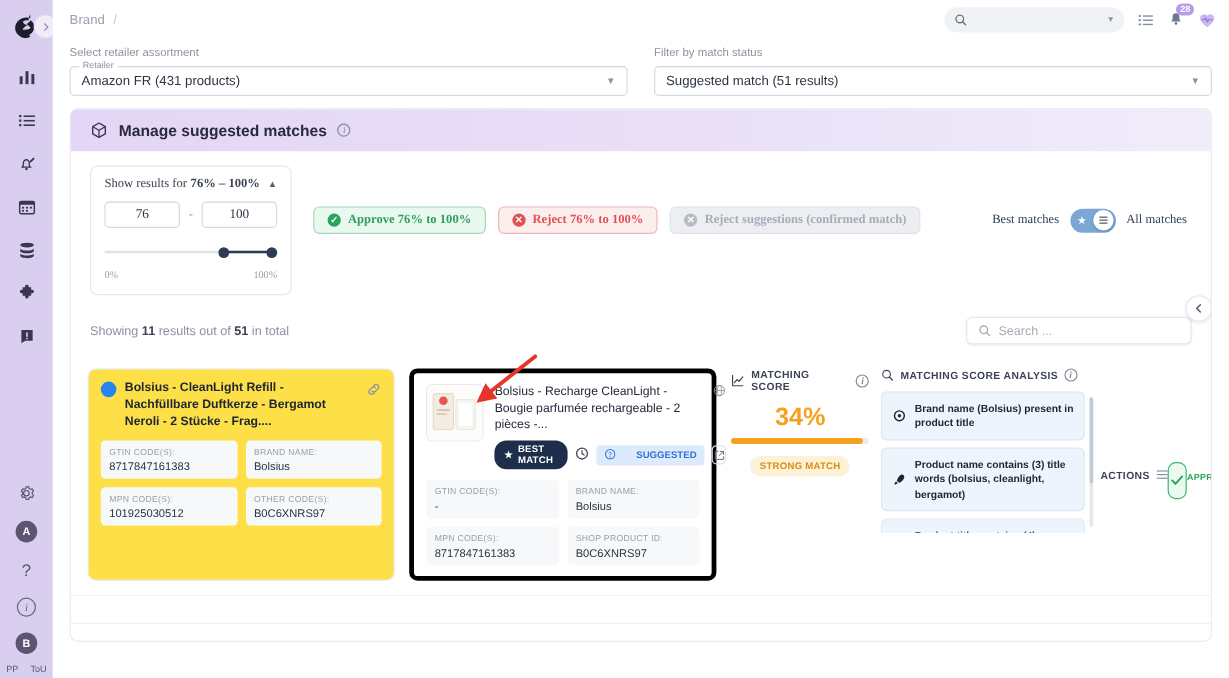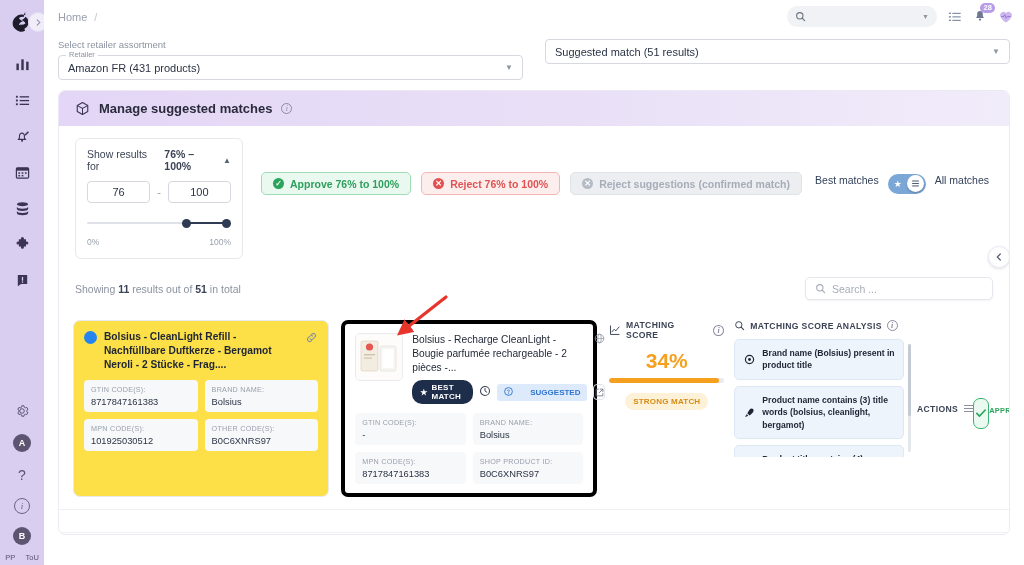--- a/index.html
+++ b/index.html
@@ -66,21 +66,21 @@
   .panel { margin:0 14px; border:1px solid #ece9f4; border-radius:7px; overflow:hidden;
       background:#fff; height:445px; position:relative; }
   .panel-head {
      height:35px; background:linear-gradient(90deg,#e3d6f6 0%,#e9e0f7 55%,#f1ecfa 100%);
      display:flex; align-items:center; padding:0 16px; gap:9px;
   }
   .panel-head h2 { font-size:13px; font-weight:bold; color:#2b2a3d; }
   .info-i { width:11px;height:11px;border-radius:50%;border:1.1px solid #8d8aa0;color:#8d8aa0;
      font-size:8px;display:inline-flex;align-items:center;justify-content:center; font-style:italic; font-family:"Liberation Serif",serif;}
 
-  .controls-row { display:flex; padding:12px 16px 0 16px; align-items:flex-start; position:relative;}
+  .controls-row { display:flex; padding:12px 16px 0 16px; align-items:flex-start; position:relative;font-family:Liberation Serif, serif;}
   .score-card { width:168px; border:1px solid #e6e8ec; border-radius:6px; padding:9px 11px 11px 11px; }
   .sc-head { display:flex; align-items:center; font-size:10.5px; color:#3b4354; }
   .sc-head b { font-weight:bold; margin-left:3px; }
   .sc-chev { margin-left:auto; color:#5b6476; font-size:8px; }
   .sc-inputs { display:flex; align-items:center; gap:7px; margin-top:9px; }
   .sc-input { flex:1; height:22px; border:1px solid #d5d8de; border-radius:4px; display:flex;
      align-items:center; justify-content:center; font-size:11px; color:#2b3445; }
   .sc-dash { color:#9aa0ad; font-size:11px;}
   .slider { margin-top:15px; height:10px; position:relative; }
   .track { position:absolute; top:4px; left:0; right:0; height:2px; background:#dfe2e8; border-radius:2px;}
@@ -91,21 +91,21 @@
   .actions-area { flex:1; padding-left:18px; padding-top:34px; display:flex; align-items:center; gap:10px; }
   .btn { height:23px; border-radius:5px; display:flex; align-items:center; gap:6px; padding:0 11px;
      font-size:10.5px; font-weight:bold; cursor:pointer; }
   .btn-approve { background:#e9f9ef; border:1px solid #9fdcb6; color:#2e9e5b; }
   .btn-reject { background:#fdeeee; border:1px solid #f3b4b4; color:#e05252; }
   .btn-disabled { background:#eceef1; border:1px solid #dfe2e7; color:#a7adb8; }
   .ic-round { width:11px;height:11px;border-radius:50%;display:inline-flex;align-items:center;justify-content:center;
      font-size:8px;color:#fff; font-weight:bold;}
   .ic-green{background:#2aa35c;} .ic-red{background:#e05252;} .ic-gray{background:#b6bcc6;}
 
-  .toggle-area { margin-left:auto; display:flex; align-items:flex-start; gap:9px; padding-right:4px; }
+  .toggle-area { margin-left:auto; display:flex; align-items:center; gap:9px; padding-right:4px; }
   .tg-label { font-size:10.5px; color:#33415a; }
   .toggle { width:38px;height:20px;border-radius:10px;background:#7ba7d7;position:relative;display:flex;
      align-items:center; cursor:pointer; }
   .tg-star { position:absolute; left:6px; color:#fff; font-size:9px; }
   .tg-knob { position:absolute; right:1.5px; width:17px;height:17px;border-radius:50%;background:#fff;
      display:flex;align-items:center;justify-content:center;color:#4a5568;font-size:8px;
      box-shadow:0 1px 2px rgba(0,0,0,.25); }
 
   .showing-row { display:flex; align-items:center; padding:18px 16px 10px 16px; }
   .showing { font-size:10.5px; color:#8b929f; }
@@ -293,21 +293,21 @@
     </div>
     <div class="legal">
       <span>PP</span>
       <span>ToU</span>
     </div>
   </div>
 
   <div class="main">
 
     <div class="topbar">
-      <span class="crumb">Home</span>
+      <span class="crumb">Brand</span>
       <span class="crumb-sep">/</span>
       <div class="topbar-right">
         <div class="global-search">
           <svg width="11" height="11" viewBox="0 0 16 16">
               <circle cx="7" cy="7" r="4.6" fill="none" stroke="#6b7280" stroke-width="1.6"></circle>
               <path d="M10.4 10.4L14 14" stroke="#6b7280" stroke-width="1.8" stroke-linecap="round"></path>
             </svg>
           <span class="gs-caret">▼</span>
         </div>
         <svg width="14" height="14" viewBox="0 0 16 16">
@@ -337,20 +337,21 @@
     <div class="filters">
       <div class="filter-col">
         <div class="filter-label">Select retailer assortment</div>
         <div class="select">
           <span class="legend-label">Retailer</span>
           <span>Amazon FR (431 products)</span>
           <span class="caret">▼</span>
         </div>
       </div>
       <div class="filter-col">
+        <div class="filter-label">Filter by match status</div>
         <div class="select">
           <span>Suggested match (51 results)</span>
           <span class="caret">▼</span>
         </div>
       </div>
     </div>
 
     <div class="panel">
       <div class="side-handle">
         <svg width="8" height="8" viewBox="0 0 8 8">

